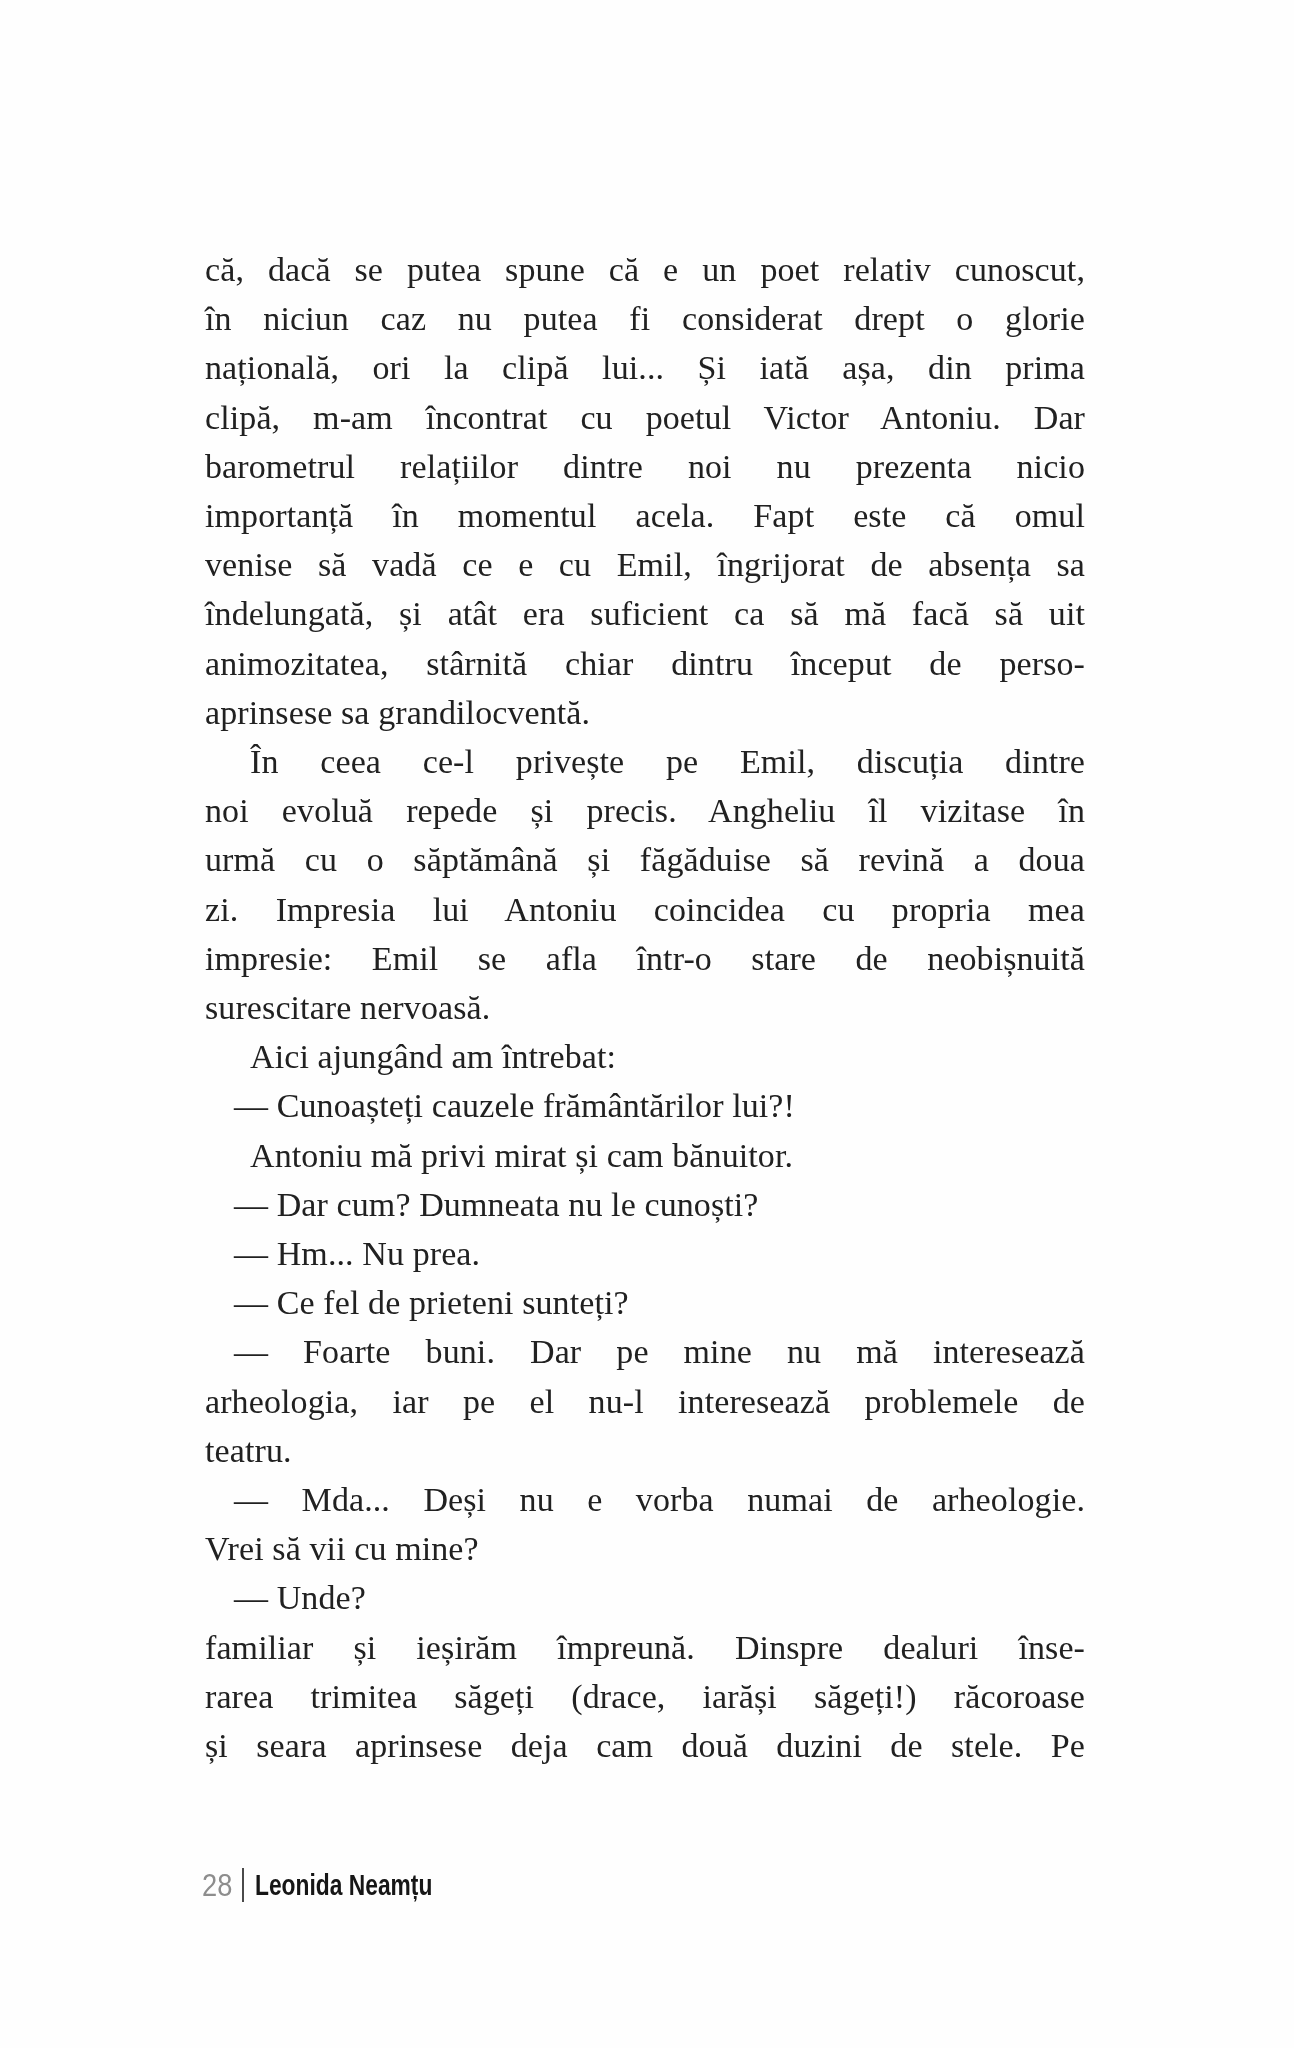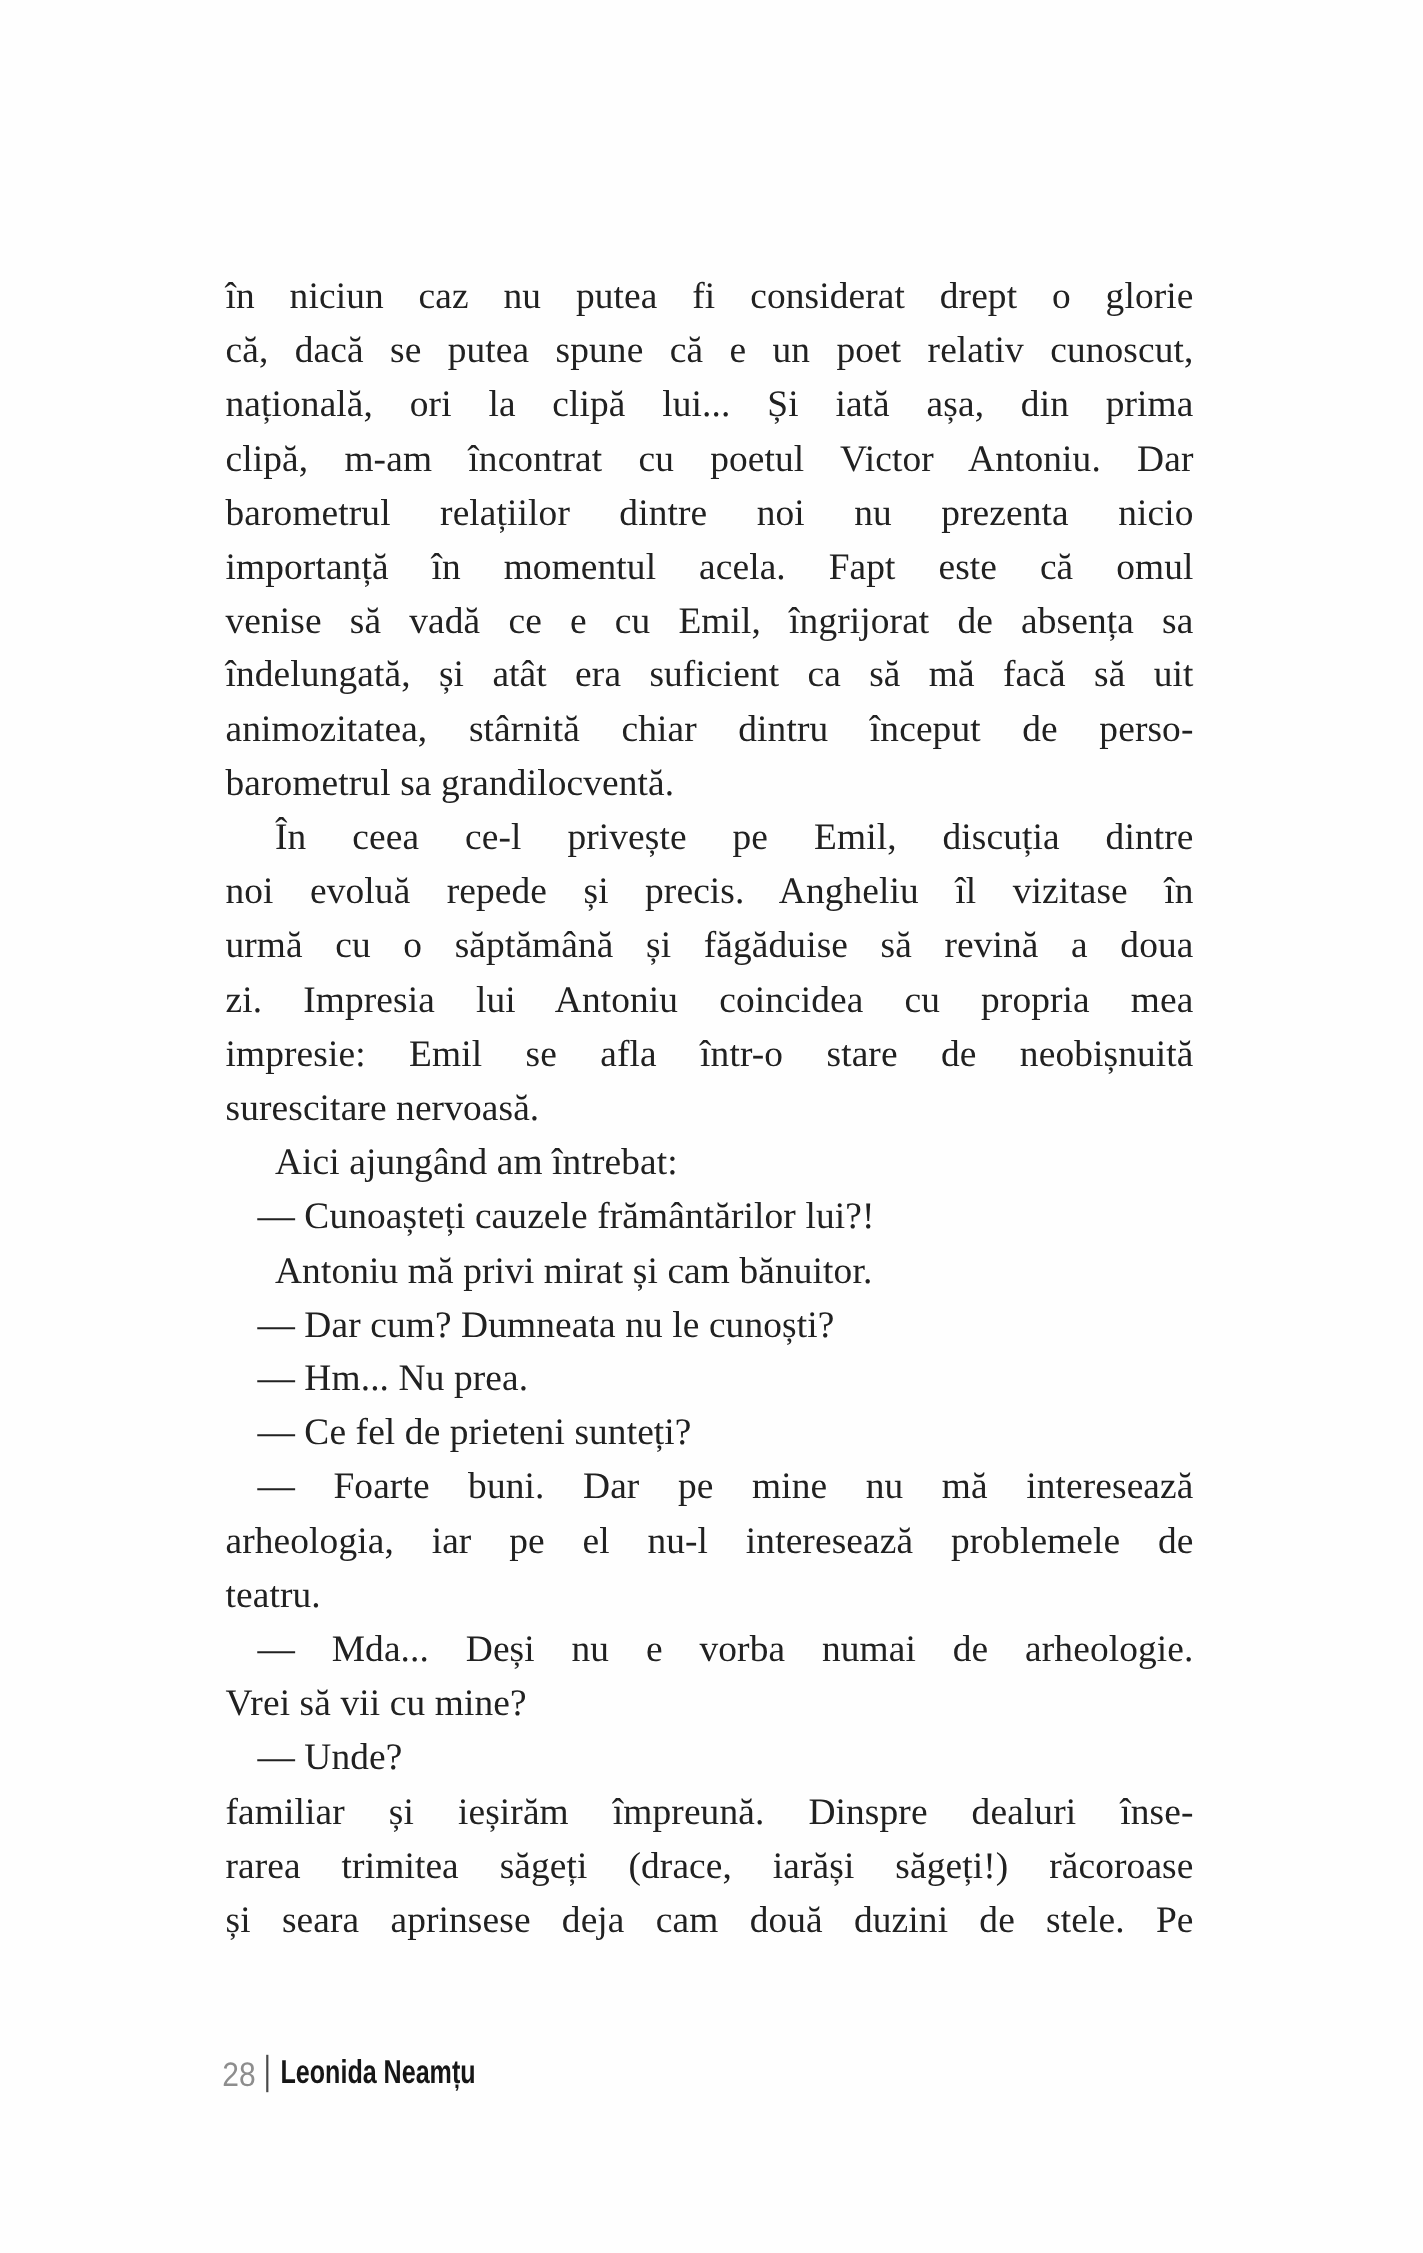--- a/index.html
+++ b/index.html
@@ -63,30 +63,30 @@
     transform-origin: left center;
     white-space: nowrap;
   }
 </style>
 </head>
 <body>
 
 <div class="page">
 
   <div class="textblock">
+      <div class="line j">că, dacă se putea spune că e un poet relativ cunoscut,</div>
       <div class="line j">în niciun caz nu putea fi considerat drept o glorie</div>
-      <div class="line j">că, dacă se putea spune că e un poet relativ cunoscut,</div>
       <div class="line j">națională, ori la clipă lui... Și iată așa, din prima</div>
       <div class="line j">clipă, m-am încontrat cu poetul Victor Antoniu. Dar</div>
       <div class="line j">barometrul relațiilor dintre noi nu prezenta nicio</div>
       <div class="line j">importanță în momentul acela. Fapt este că omul</div>
       <div class="line j">venise să vadă ce e cu Emil, îngrijorat de absența sa</div>
       <div class="line j">îndelungată, și atât era suficient ca să mă facă să uit</div>
       <div class="line j">animozitatea, stârnită chiar dintru început de perso-</div>
-      <div class="line">barometrul sa grandilocventă.</div>
+      <div class="line">aprinsese sa grandilocventă.</div>
       <div class="line j ind">În ceea ce-l privește pe Emil, discuția dintre</div>
       <div class="line j">noi evoluă repede și precis. Angheliu îl vizitase în</div>
       <div class="line j">urmă cu o săptămână și făgăduise să revină a doua</div>
       <div class="line j">zi. Impresia lui Antoniu coincidea cu propria mea</div>
       <div class="line j">impresie: Emil se afla într-o stare de neobișnuită</div>
       <div class="line">surescitare nervoasă.</div>
       <div class="line ind">Aici ajungând am întrebat:</div>
       <div class="line ind dash">— Cunoașteți cauzele frământărilor lui?!</div>
       <div class="line ind">Antoniu mă privi mirat și cam bănuitor.</div>
       <div class="line ind dash">— Dar cum? Dumneata nu le cunoști?</div>

